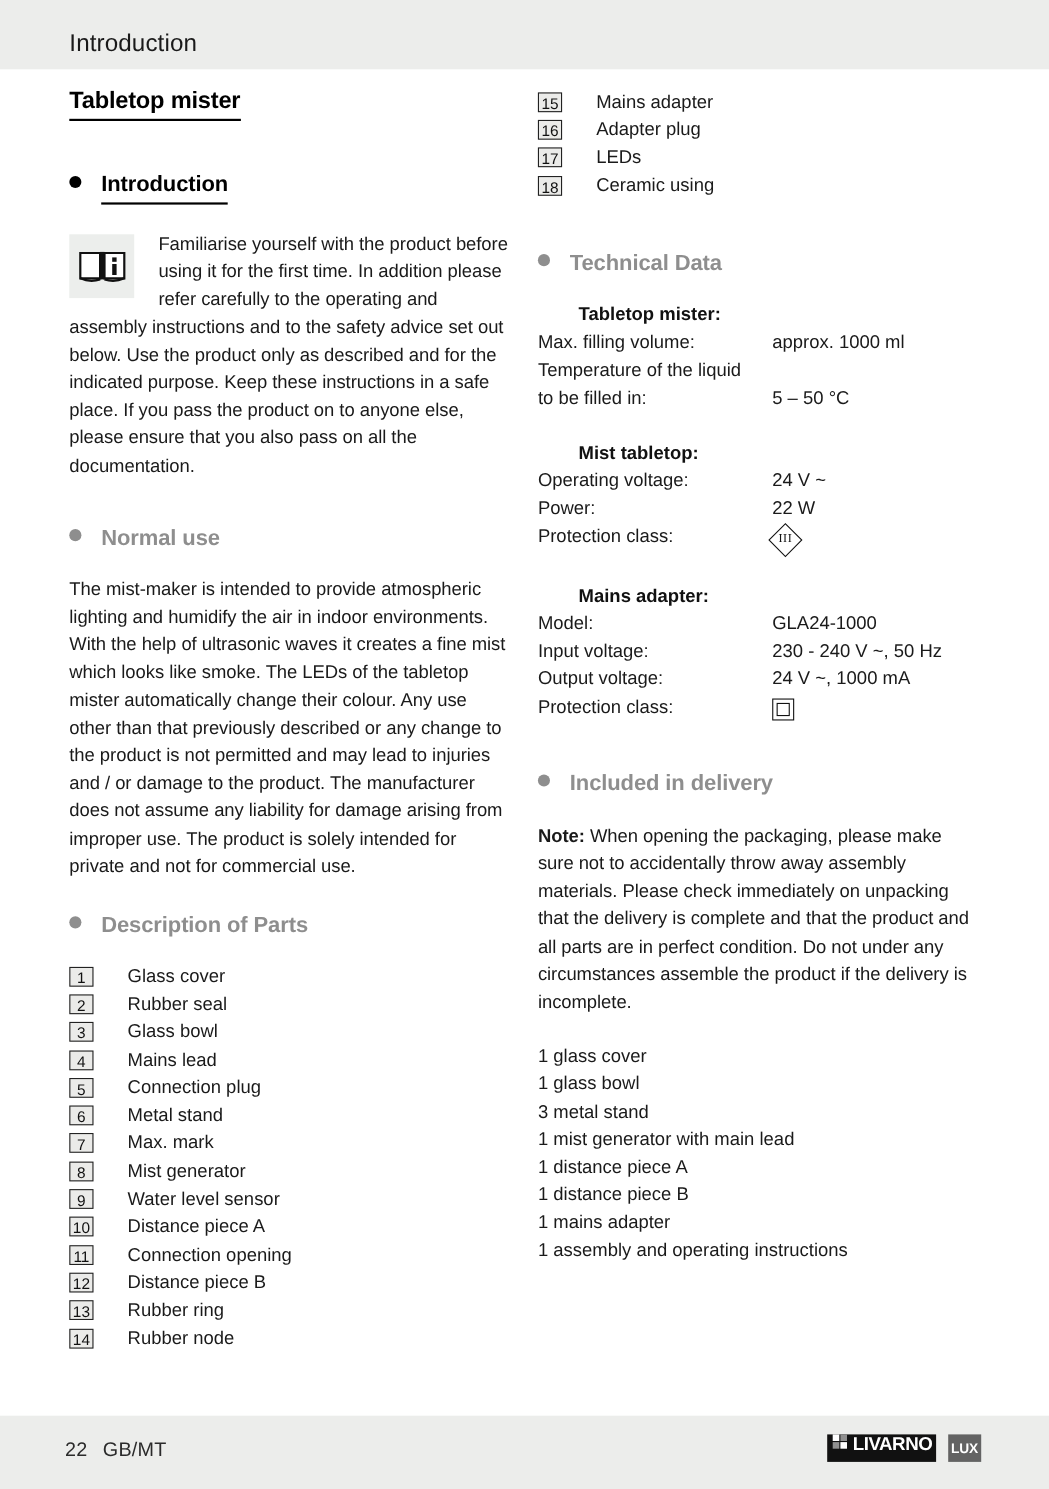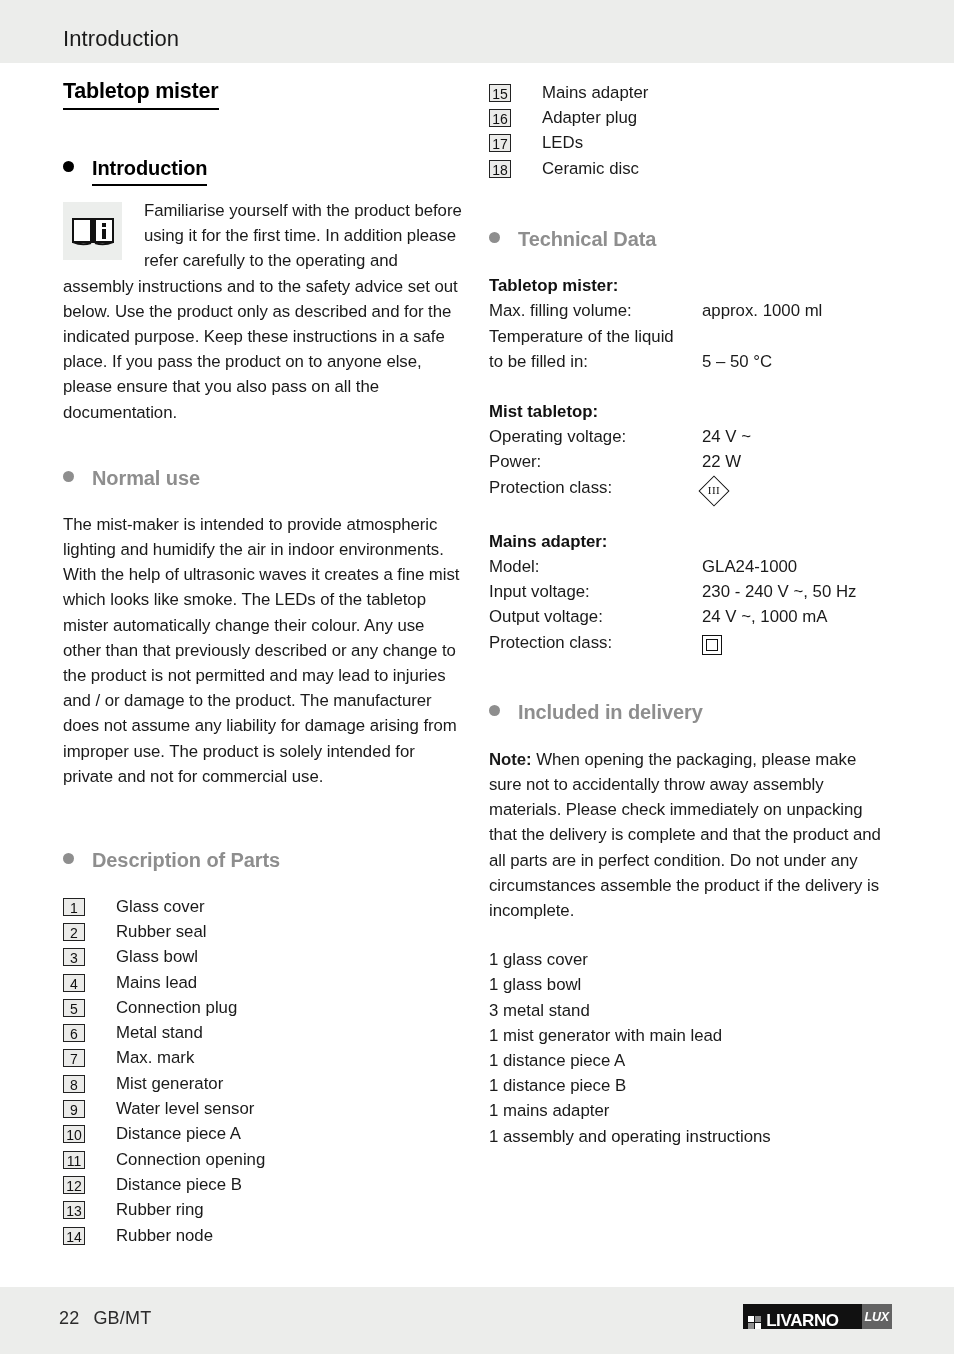--- a/index.html
+++ b/index.html
@@ -143,20 +143,21 @@
     color: #1a1a1a;
   }
 
   
   .spec-group { margin: 0; }
   .spec-group-title {
     font-size: 16.8px;
     font-weight: 700;
     line-height: 25.2px;
     color: #111;
+    margin-left: 37px;
   }
   .spec-row {
     display: flex;
     line-height: 25.2px;
     font-size: 16.8px;
     color: #1a1a1a;
   }
   .spec-key   { width: 213px; flex: 0 0 auto; }
   .spec-val   { flex: 1 1 auto; }
 
@@ -230,22 +231,22 @@
     position: absolute;
     right: 62px;
     top: 1304px;
     display: flex;
     align-items: stretch;
     height: 25px;
   }
   .logo-main {
     background: #111;
     display: flex;
-    align-items: flex-end;
-    padding: 0 23px 0 5px;
+    align-items: flex-start;
+    padding: 0 3px 0 5px;
     gap: 5px;
   }
   .logo-mark {
     width: 13px;
     height: 13px;
     display: grid;
     grid-template-columns: 1fr 1fr;
     grid-template-rows: 1fr 1fr;
     gap: 1.5px;
   }
@@ -261,22 +262,21 @@
   }
   .logo-lux {
     background: #636363;
     color: #fff;
     font-weight: 700;
     font-size: 12.5px;
     letter-spacing: -0.2px;
     display: flex;
     align-items: center;
     padding: 0 3px;
-    margin-left: 0;
-    font-style: italic;
+    margin-left: 11px;
   }
 </style>
 </head>
 <body>
 
 <div class="header-band">
   <div class="header-title">Introduction</div>
 </div>
 
 <div class="page">
@@ -285,21 +285,21 @@
 
     <div class="title-wrap">
       <span class="doc-title">Tabletop mister</span>
     </div>
 
     <div class="sec-head sec-black" style="margin-top:47px;">
       <span class="sec-bullet"></span>
       <span class="sec-label">Introduction</span>
     </div>
 
-    <div style="margin-top:12px;">
+    <div style="margin-top:23px;">
       <div class="info-icon">
         <svg width="44" height="32" viewBox="0 0 44 32" aria-hidden="true">
 
           <path d="M2 4 L20 4 L20 27 L2 27 Z" fill="#ffffff" stroke="#111111" stroke-width="2"></path>
 
           <path d="M24 4 L42 4 L42 27 L24 27 Z" fill="#ffffff" stroke="#111111" stroke-width="2"></path>
 
           <rect x="20" y="3" width="4" height="25" fill="#111111"></rect>
 
           <path d="M2 27 Q11 31 20 28" fill="none" stroke="#111111" stroke-width="2"></path>
@@ -311,21 +311,21 @@
       </div>
       <p class="body-text">Familiarise yourself with the product before using it for the first time. In addition please refer carefully to the operating and assembly instructions and to the safety advice set out below. Use the product only as described and for the indicated purpose. Keep these instructions in a safe place. If you pass the product on to anyone else, please ensure that you also pass on all the documentation.</p>
     </div>
 
     <div class="sec-head sec-gray" style="margin-top:42px;">
       <span class="sec-bullet"></span>
       <span class="sec-label">Normal use</span>
     </div>
     <p class="body-text" style="margin-top:22px;">The mist-maker is intended to provide atmospheric lighting and humidify the air in indoor environments. With the help of ultrasonic waves it creates a fine mist which looks like smoke. The LEDs of the tabletop mister automatically change their colour. Any use other than that previously described or any change to the product is not permitted and may lead to injuries and / or damage to the product. The manufacturer does not assume any liability for damage arising from improper use. The product is solely intended for private and not for commercial use.</p>
 
-    <div class="sec-head sec-gray" style="margin-top:60px;">
+    <div class="sec-head sec-gray" style="margin-top:30px;">
       <span class="sec-bullet"></span>
       <span class="sec-label">Description of Parts</span>
     </div>
     <div class="parts-list" id="parts-left" style="margin-top:22px;">
         <div class="part-row">
           <span class="part-num">1</span>
           <span class="part-label">Glass cover</span>
         </div>
         <div class="part-row">
           <span class="part-num">2</span>
@@ -393,21 +393,21 @@
         <div class="part-row">
           <span class="part-num">16</span>
           <span class="part-label">Adapter plug</span>
         </div>
         <div class="part-row">
           <span class="part-num">17</span>
           <span class="part-label">LEDs</span>
         </div>
         <div class="part-row">
           <span class="part-num">18</span>
-          <span class="part-label">Ceramic disc</span>
+          <span class="part-label">Ceramic using</span>
         </div>
       </div>
 
     <div class="sec-head sec-gray" style="margin-top:47px;">
       <span class="sec-bullet"></span>
       <span class="sec-label">Technical Data</span>
     </div>
     <div id="spec-groups" style="margin-top:22px;">
         <div class="spec-group">
           <div class="spec-group-title">Tabletop mister:</div>

